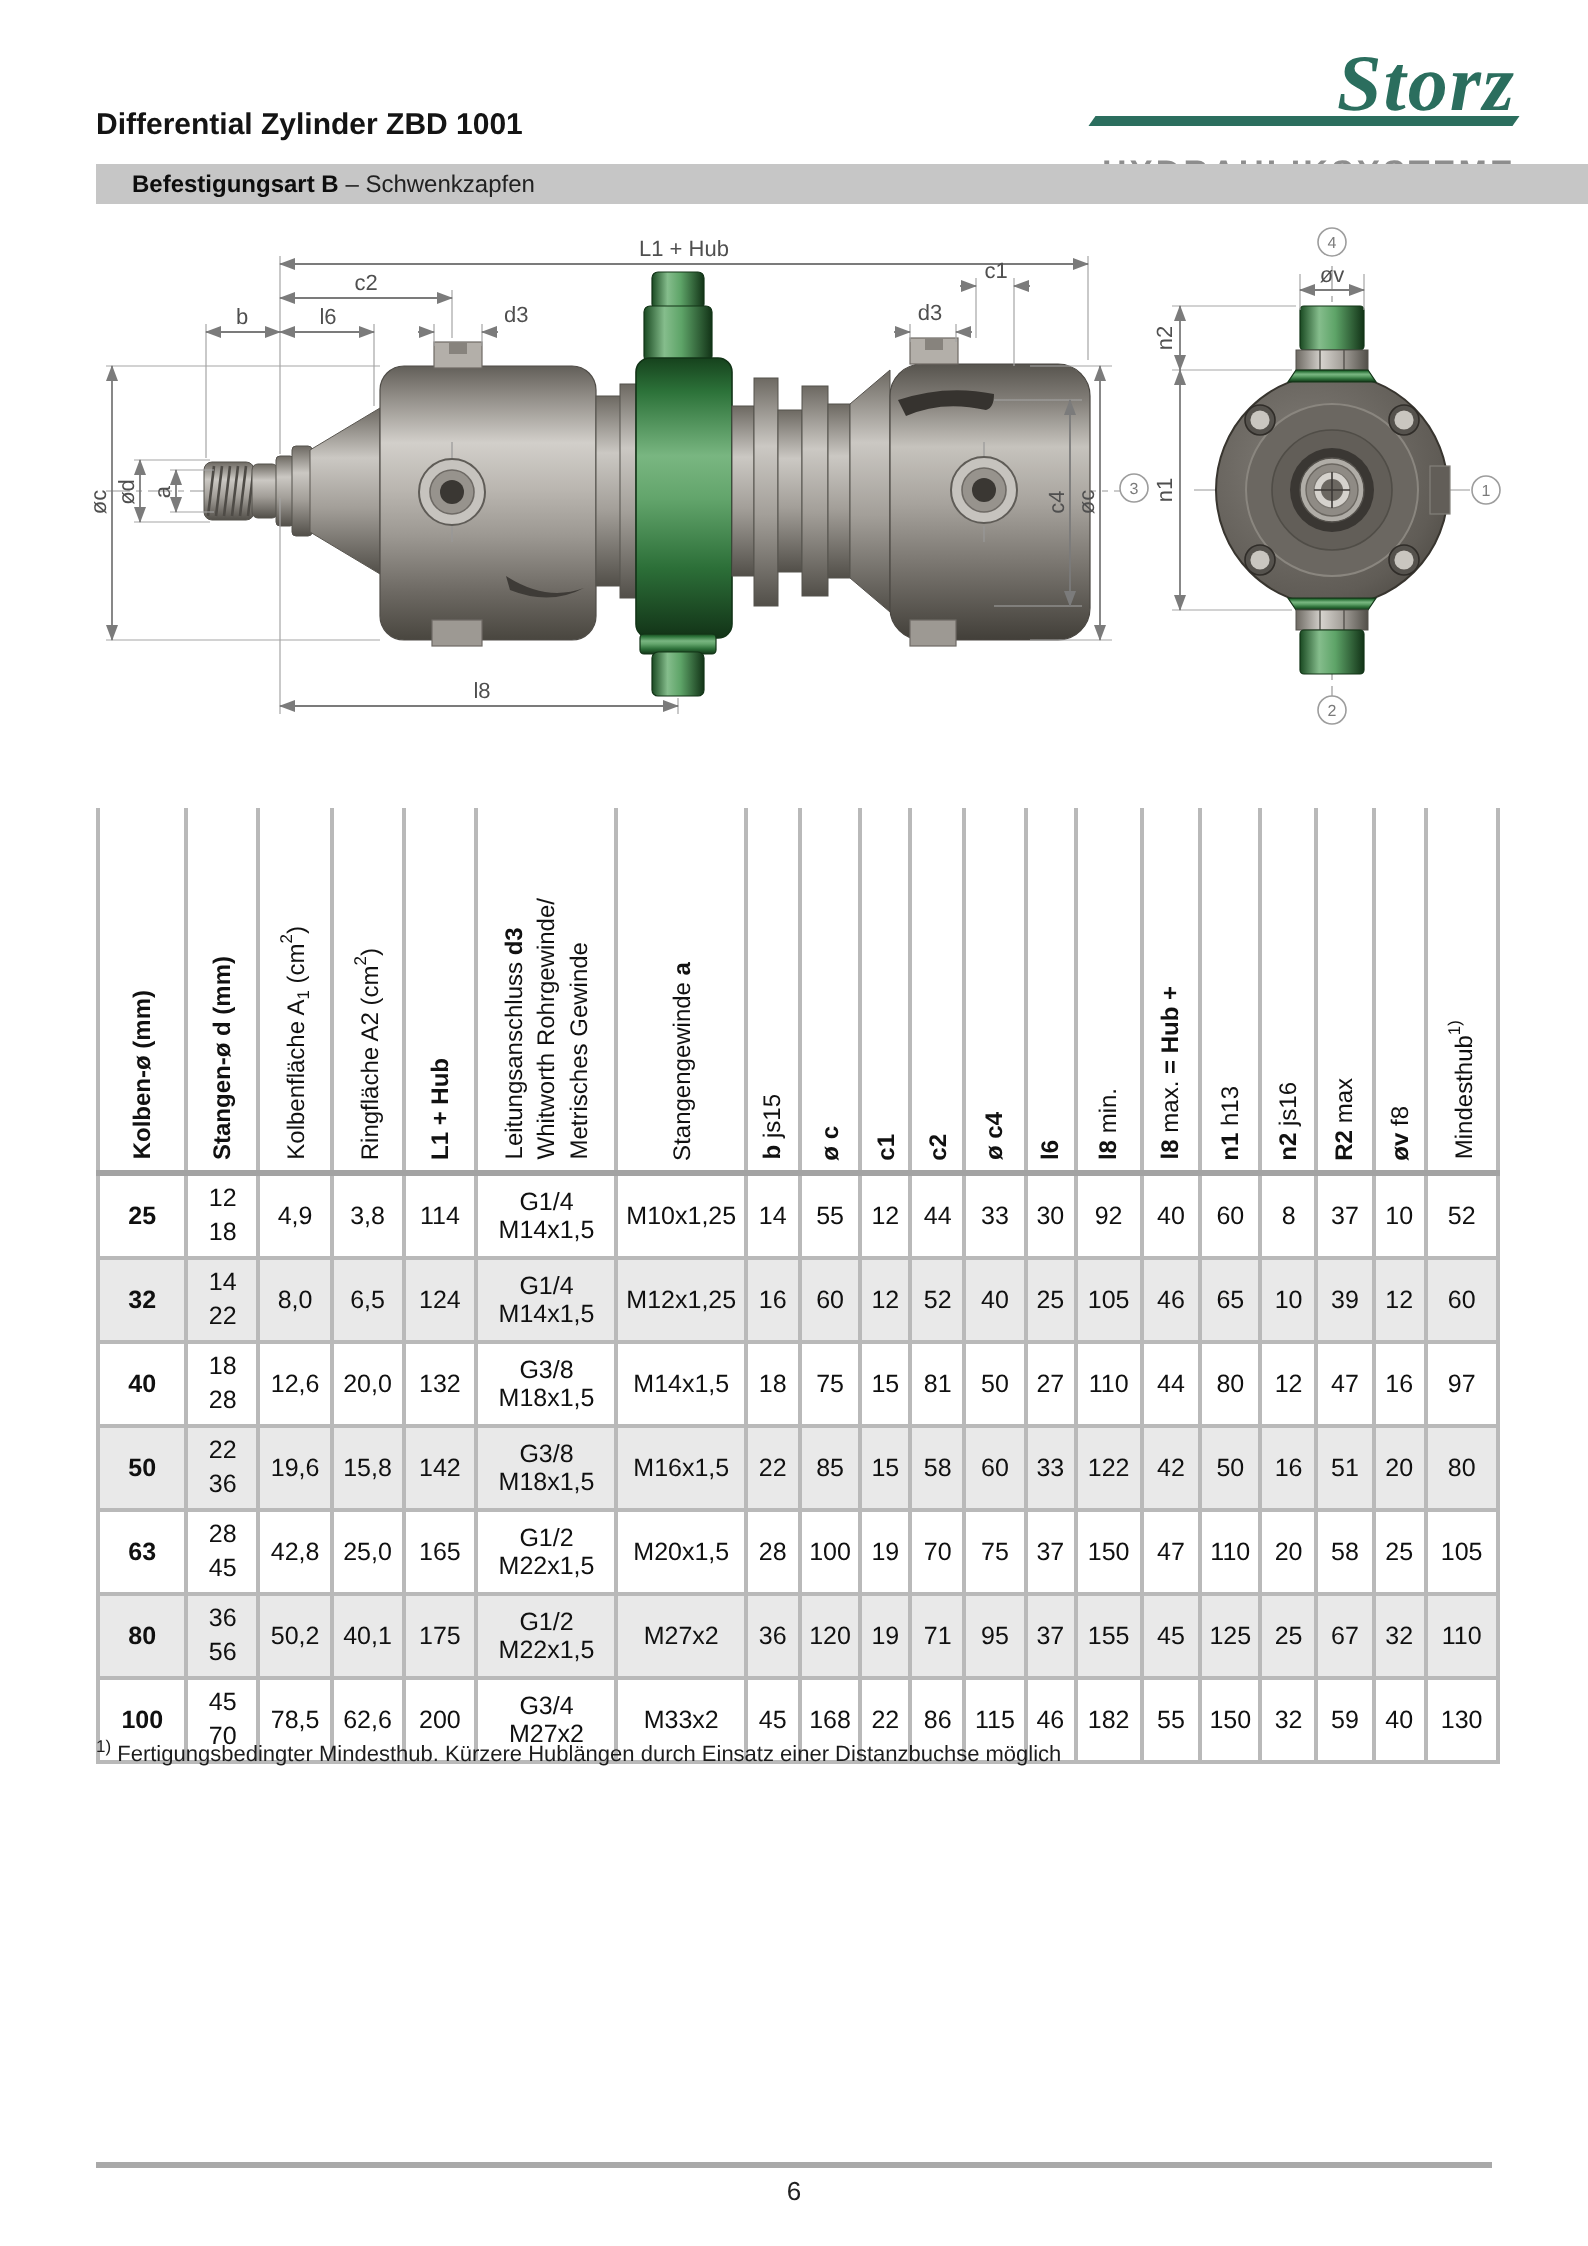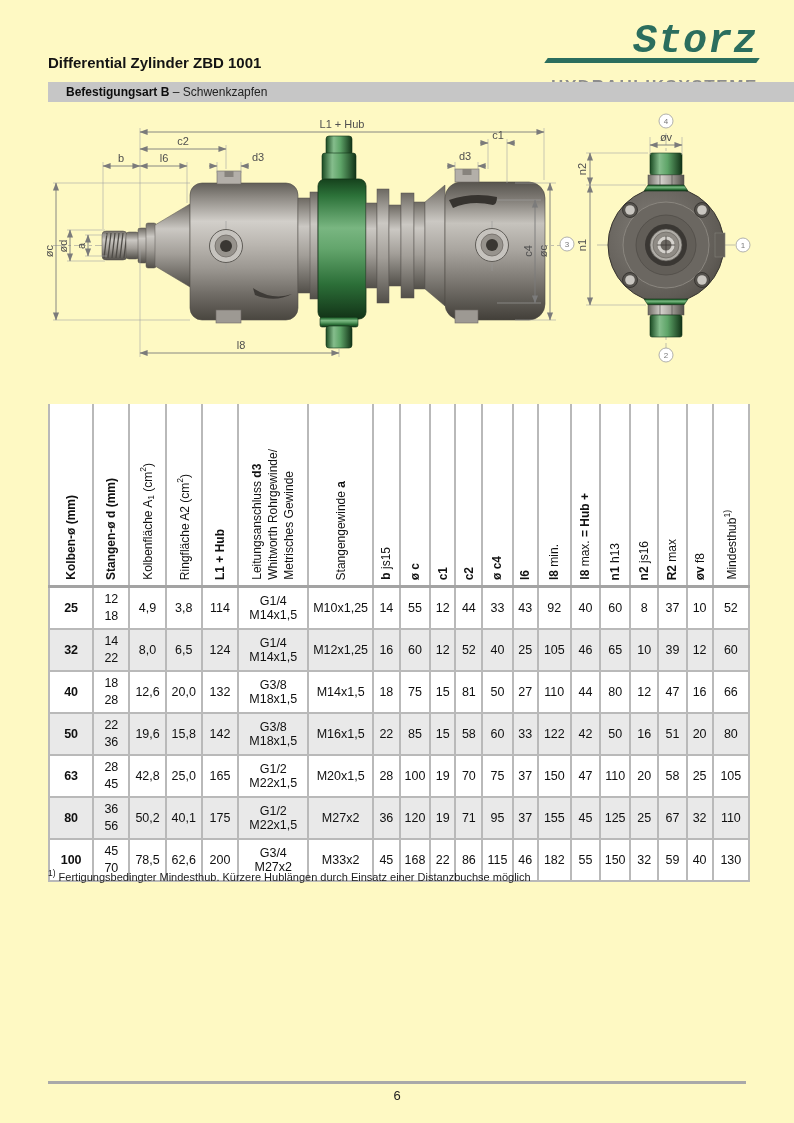--- a/index.html
+++ b/index.html
@@ -1,21 +1,21 @@
 <!DOCTYPE html>
 <html><head>
 <meta charset="utf-8">
 <style>
   html,body{margin:0;padding:0;background:#e8e8e8;}
-  .page{position:relative;width:794px;height:1123px;background:#fef9c3;margin:0 auto;
+  .page{position:relative;width:794px;height:1123px;background:#ffffff;margin:0 auto;
         font-family:"Liberation Sans",sans-serif;color:#111;overflow:hidden;}
   
   .doc-title{position:absolute;left:48px;top:54px;font-size:15px;font-weight:bold;color:#141414;}
   .logo{position:absolute;right:36px;top:22px;width:230px;text-align:right;}
-  .logo-brand{font-family:Liberation Mono, monospace;font-style:italic;font-weight:bold;
+  .logo-brand{font-family:Liberation Serif, serif;font-style:italic;font-weight:bold;
               font-size:40px;line-height:40px;letter-spacing:1px;color:#2b6e5e;}
   .logo-bar{margin-top:-4px;margin-left:18px;height:5px;background:#2b6e5e;transform:skewX(-35deg);}
   .logo-sub{margin-top:14px;font-size:17px;letter-spacing:1.6px;color:#8d8d8d;font-weight:bold;}
   .section-bar{position:absolute;left:48px;top:82px;width:778px;height:20px;background:#c6c6c6;
                font-size:12px;line-height:20px;padding-left:18px;box-sizing:border-box;color:#222;}
   .section-bar .b{font-weight:bold;color:#0d0d0d;}
   
   .drawing{position:absolute;left:45px;top:103px;}
   .dim{stroke:#7b7b7b;stroke-width:.9;fill:none;}
   .ext{stroke:#a5a5a5;stroke-width:.6;fill:none;}
@@ -442,21 +442,21 @@
             <td>
               <div>G1/4</div>
               <div>M14x1,5</div>
             </td>
             <td>M10x1,25</td>
             <td>14</td>
             <td>55</td>
             <td>12</td>
             <td>44</td>
             <td>33</td>
-            <td>43</td>
+            <td>30</td>
             <td>92</td>
             <td>40</td>
             <td>60</td>
             <td>8</td>
             <td>37</td>
             <td>10</td>
             <td>52</td>
           </tr>
           <tr class="alt">
             <td class="kolben">32</td>
@@ -505,21 +505,21 @@
             <td>15</td>
             <td>81</td>
             <td>50</td>
             <td>27</td>
             <td>110</td>
             <td>44</td>
             <td>80</td>
             <td>12</td>
             <td>47</td>
             <td>16</td>
-            <td>66</td>
+            <td>97</td>
           </tr>
           <tr class="alt">
             <td class="kolben">50</td>
             <td class="stangen">
               <div>22</div>
               <div>36</div>
             </td>
             <td>19,6</td>
             <td>15,8</td>
             <td>142</td>

